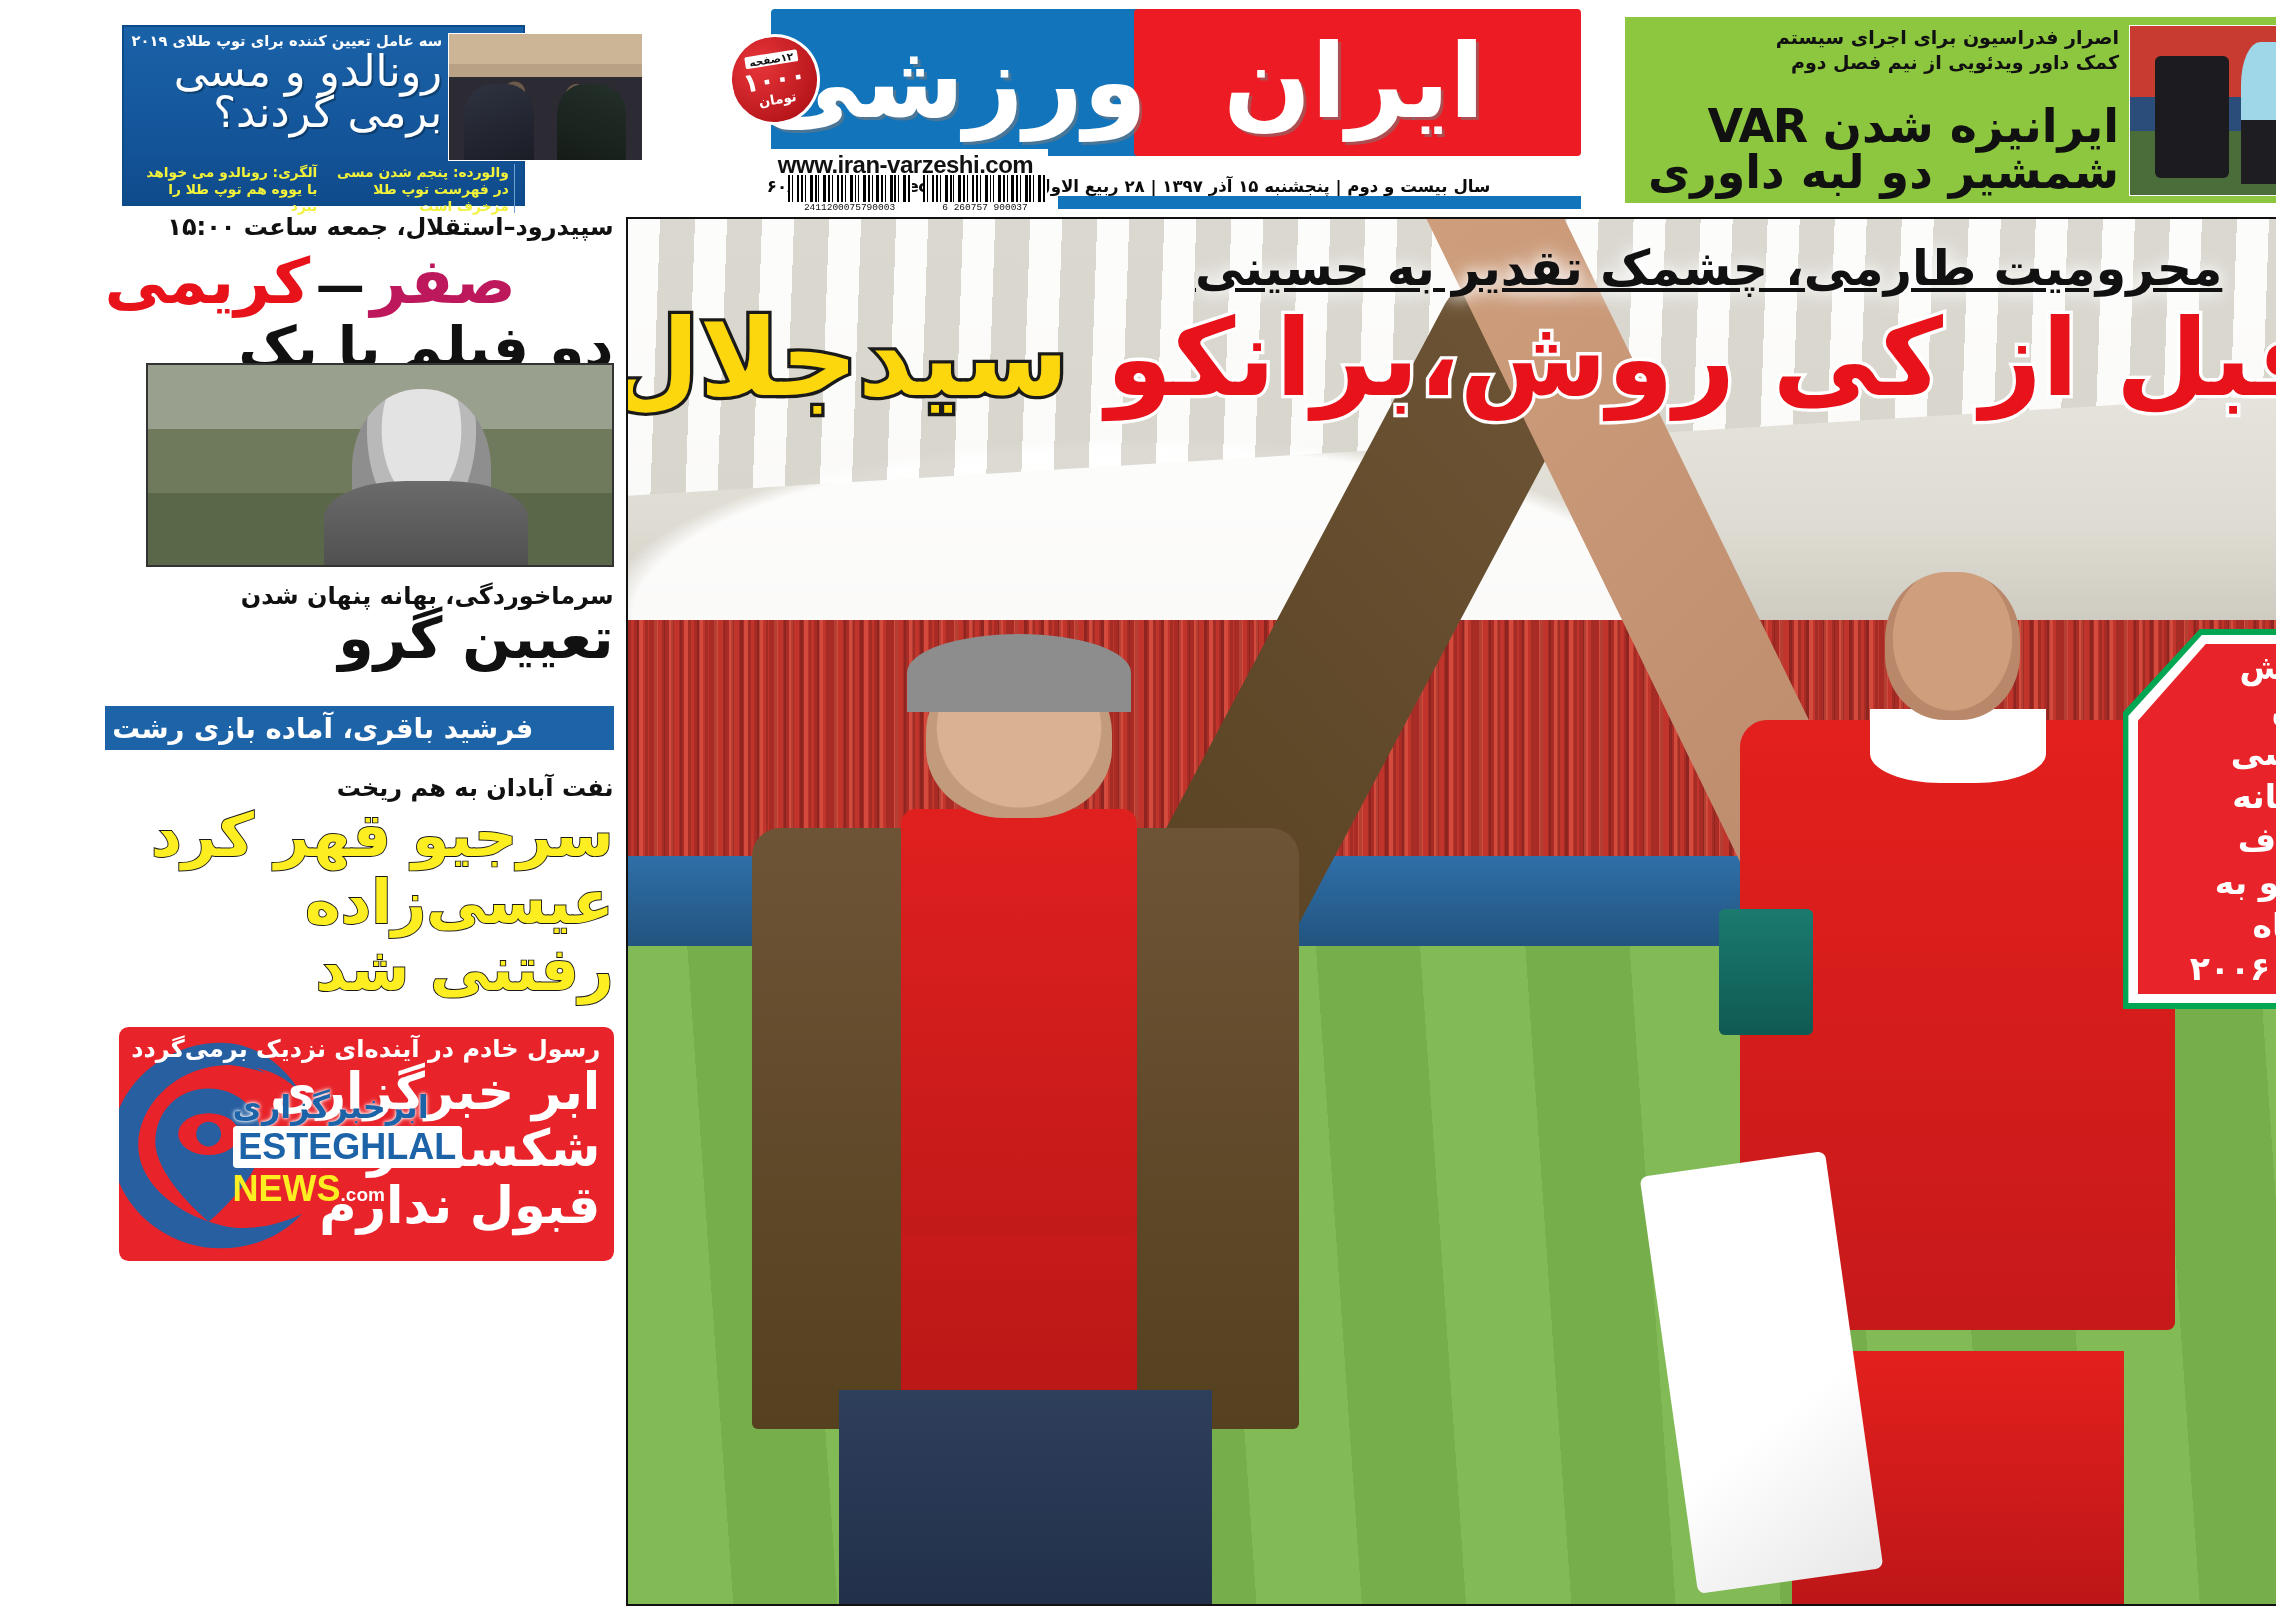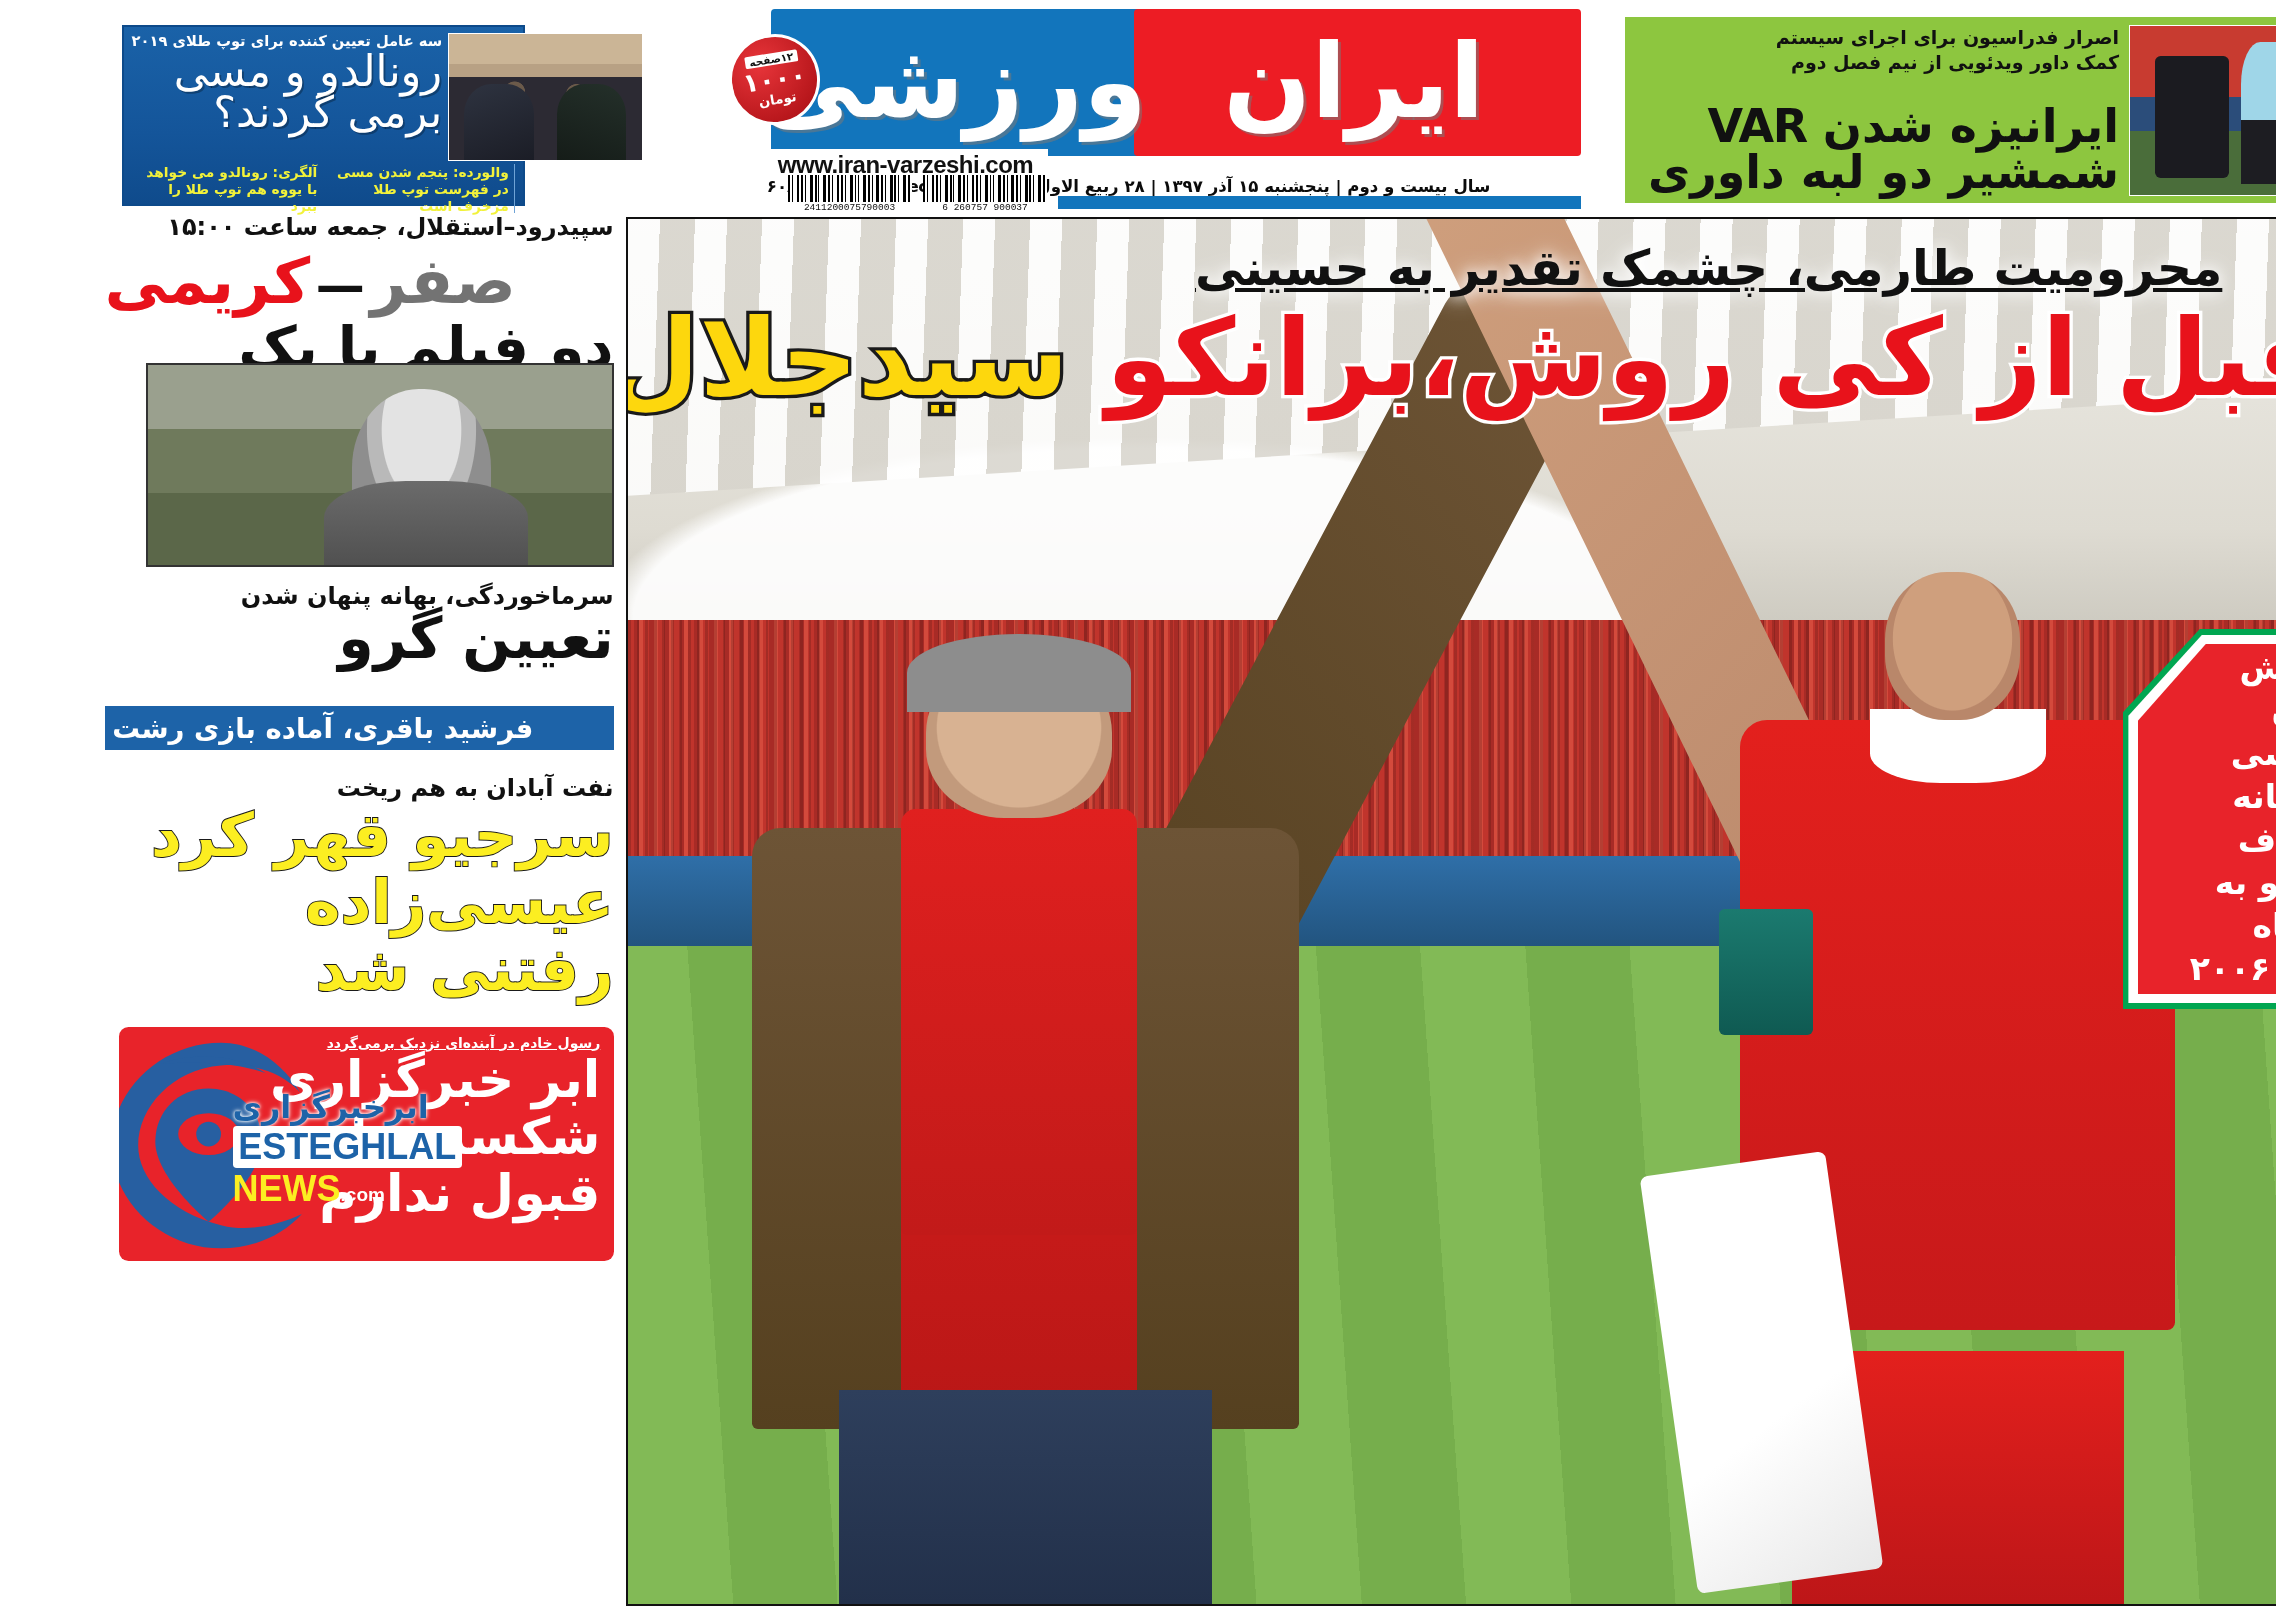--- a/index.html
+++ b/index.html
@@ -142,21 +142,21 @@
   
   .body-area { position: absolute; left: 0; top: 211px; width: 2277px; height: 1407px; }
   .lc { position: absolute; left: 7.6px; width: 509px; }
 
   .lc-kicker { font-size: 24px; font-weight: bold; color: #111; text-align: right; letter-spacing: -0.5px; white-space: nowrap; }
   .lc-big { font-weight: bold; text-align: right; line-height: 1.0; letter-spacing: -1.9px; }
 
   .karimi-line { display: flex; flex-direction: row-reverse; align-items: baseline; justify-content: flex-start; gap: 5.7px; }
   .karimi-name { color: #e8121b; font-size: 63px; font-weight: bold; letter-spacing: -1.9px; }
   .karimi-dash { color: #111; font-size: 49px; font-weight: bold; }
-  .karimi-zero { color: #737373; font-size: 63px; font-weight: bold; letter-spacing: -1.9px; }
+  .karimi-zero { color: #be185d; font-size: 63px; font-weight: bold; letter-spacing: -1.9px; }
   .karimi-sub { color: #111; font-size: 57px; font-weight: bold; text-align: right; letter-spacing: -1.9px; line-height: 1.05; }
 
   .photo-karimi {
     width: 468px; height: 204px; border: 2.9px solid #333; overflow: hidden; position: relative;
     background: linear-gradient(180deg,#9aa08e 0 32%, #6f7a5c 32% 64%, #5b6749 64% 100%);
   }
   .photo-karimi::before {
     content:""; position:absolute; left:44%; top:12%; width:30%; height:82%;
     background: radial-gradient(ellipse at 50% 25%, #e3e3e3 0 40%, #b9b9b9 41% 55%, #8e8e8e 56% 100%);
     border-radius: 48% 48% 18% 18%;
@@ -178,21 +178,21 @@
     letter-spacing: -1.4px; line-height: 1.12;
     -webkit-text-stroke: 1.9px #1a1a1a;
     paint-order: stroke fill;
   }
 
   .esteghlal-box {
     width: 495px; height: 234px; background: #e8232a; border-radius: 9.5px;
     position: relative; overflow: hidden; padding: 7.6px 13.3px;
   }
   .eb-line { color: #fff; font-weight: bold; text-align: right; position: relative; z-index: 3; }
-  .eb-kicker { font-size: 14px; letter-spacing: -0.4px; white-space: nowrap; text-decoration: underline; }
+  .eb-kicker { font-size: 24px; letter-spacing: -0.4px; white-space: nowrap; }
   .eb-big { font-size: 51px; letter-spacing: -1.4px; line-height: 1.12; }
   .eb-watermark {
     position: absolute; left: -17px; top: 7.6px; width: 238px; height: 221px; z-index: 2; opacity: .95;
   }
   .eb-logo {
     position: absolute; left: 114px; top: 61px; z-index: 4;
     display: flex; flex-direction: column; align-items: flex-start; direction: ltr;
   }
   .eb-logo .fa { color:#1d63a8; font-size: 32px; font-weight: bold; letter-spacing:-1px; text-shadow: 0 0 2.9px #fff, 0 0 5.7px #fff;}
   .eb-logo .en {

